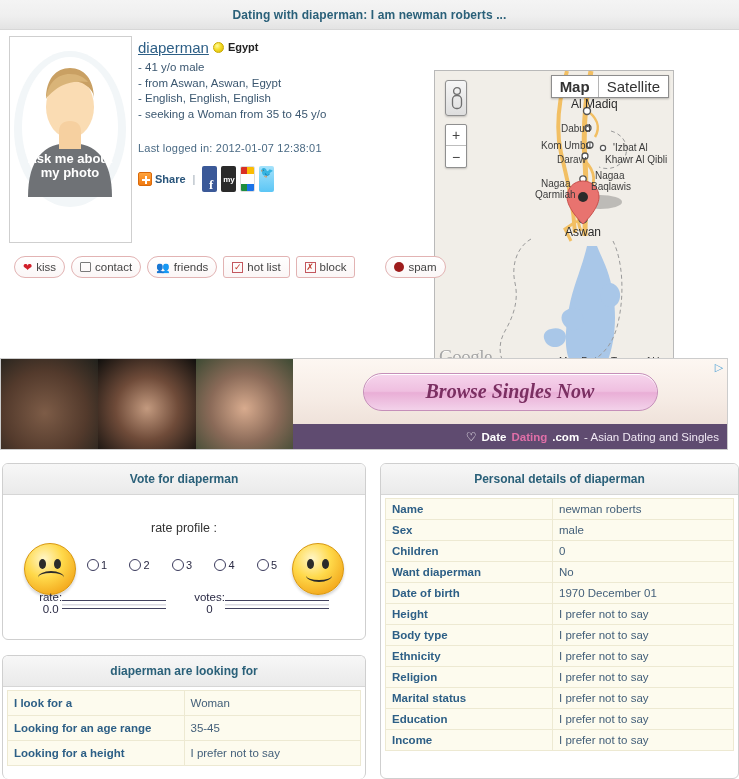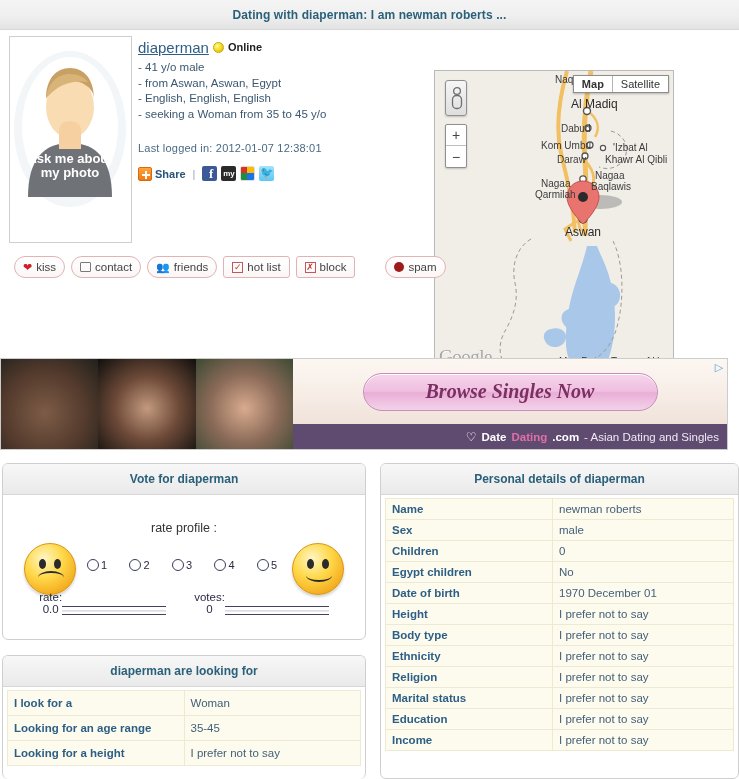--- a/index.html
+++ b/index.html
@@ -58,41 +58,41 @@
     background: linear-gradient(to bottom,#ffa43d,#f07a11);
     position:relative; border:1px solid #d9690a;
   }
   .at-plus:before, .at-plus:after {
     content:""; position:absolute; background:#fff;
   }
   .at-plus:before { left:3px; top:6px; width:8px; height:2px; }
   .at-plus:after  { left:6px; top:3px; width:2px; height:8px; }
   .at-label { font-size:11px; font-weight:bold; color:#28547a; }
   .sep { color:#9aa7b3; font-size:11px; margin:0 3px; }
-  .sicon { width:15px; height:15px; border-radius:2px; display:block; }
+  .sicon { width:15px; height:26px; border-radius:2px; display:block; }
   .s-fb { background:#3b5998; position:relative; }
   .s-fb:after { content:"f"; position:absolute; right:4px; bottom:-1px; color:#fff;
                 font-family:"Liberation Serif", serif; font-weight:bold; font-size:13px; }
   .s-my { background:#2a2a2a; color:#fff; font-size:8px; font-weight:bold;
           display:flex; align-items:center; justify-content:center; }
   .s-gg { background:#fff; position:relative; overflow:hidden; border:1px solid #ddd;}
   .s-gg i { position:absolute; display:block; }
   .s-tw { background: linear-gradient(to bottom,#a5e2fb,#5cc6f5); position:relative; }
   .s-tw:after { content:"\1F426"; position:absolute; left:1px; top:0px; font-size:11px; }
 
   
   .map {
     position:absolute; left:434px; top:39px; width:240px; height:300px;
     border:1px solid #b9b9b9; background:#f2efe9; overflow:hidden;
   }
   .map svg { position:absolute; left:0; top:0; }
   .maptype {
     position:absolute; right:4px; top:4px; display:flex;
     border:1px solid #8d8d8d; background:#fff; box-shadow:0 1px 2px rgba(0,0,0,.25);
-    font-size:11px;
+    font-size:15px;
   }
   .maptype div { padding:2px 8px; color:#333; }
   .maptype .mt-active { font-weight:bold; border-right:1px solid #b5b5b5; }
   .pegman {
     position:absolute; left:10px; top:9px; width:22px; height:36px;
     border:1px solid #8f8f8f; border-radius:3px;
     background:linear-gradient(to bottom,#f6f6f6,#dedede);
     box-shadow:0 1px 2px rgba(0,0,0,.2);
   }
   .pegman svg { position:absolute; left:3px; top:5px; }
@@ -222,21 +222,21 @@
   .radio-item { display:flex; align-items:center; gap:2px; }
   .radio-dot {
     width:12px; height:12px; border-radius:50%;
     border:1.5px solid #3a3a5c; background:#fff; cursor:pointer;
   }
   .radio-num { font-size:11px; color:#2a2a44; }
   .meters {
     position:absolute; left:0; right:0; top:96px;
     display:flex; justify-content:center; gap:28px;
   }
-  .meter { display:flex; align-items:flex-end; }
+  .meter { display:flex; align-items:center; }
   .meter .mlab { font-size:11.5px; color:#2a2a44; text-align:right; }
   .meter .mval { font-size:11.5px; color:#2a2a44; text-align:center; }
   .meter .mcol { display:flex; flex-direction:column; align-items:center; }
   .bar {
     width:104px; height:9px; margin-top:2px;
     border-top:1px solid #42425f; border-bottom:1px solid #42425f;
     background: linear-gradient(to bottom,#ffffff 0%,#ffffff 40%,#c9c9d4 55%,#ffffff 70%,#ffffff 100%);
   }
 
   
@@ -276,21 +276,21 @@
         <path d="M36 62 c2 -16 11 -25 24 -25 c8 0 14 3 18 8 c-10 -2 -26 1 -33 8 c-5 4 -8 7 -9 9 z" fill="#d9b478"></path>
         <text x="60" y="126" text-anchor="middle" font-family="Liberation Sans, sans-serif" font-size="13" font-weight="bold" fill="#ffffff">Ask me about</text>
         <text x="60" y="140" text-anchor="middle" font-family="Liberation Sans, sans-serif" font-size="13" font-weight="bold" fill="#ffffff">my photo</text>
       </svg>
     </div>
 
     <div class="info">
       <div class="nameline">
         <span class="username">diaperman</span>
         <span class="dot-online"></span>
-        <span class="online-label">Online</span>
+        <span class="online-label">Egypt</span>
       </div>
 
       <div class="bullets">
         <div>- 41 y/o male</div>
         <div>- from Aswan, Aswan, Egypt</div>
         <div>- English, English, English</div>
         <div>- seeking a Woman from 35 to 45 y/o</div>
       </div>
 
       <div class="lastlog">Last logged in: 2012-01-07 12:38:01</div>
@@ -528,21 +528,21 @@
           </tr>
           <tr>
             <td class="k">Sex</td>
             <td class="v">male</td>
           </tr>
           <tr>
             <td class="k">Children</td>
             <td class="v">0</td>
           </tr>
           <tr>
-            <td class="k">Egypt children</td>
+            <td class="k">Want diaperman</td>
             <td class="v">No</td>
           </tr>
           <tr>
             <td class="k">Date of birth</td>
             <td class="v">1970 December 01</td>
           </tr>
           <tr>
             <td class="k">Height</td>
             <td class="v">I prefer not to say</td>
           </tr>

